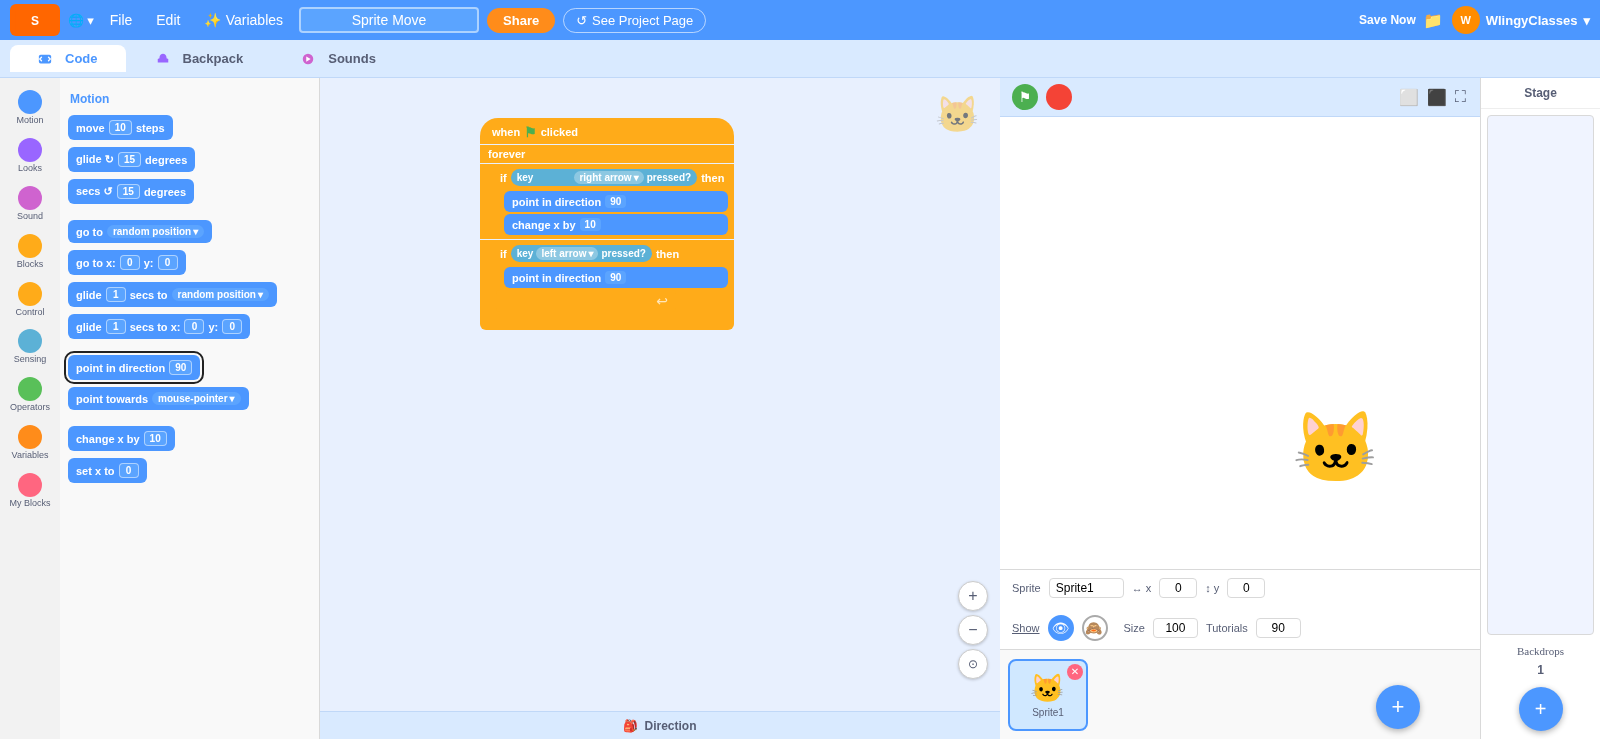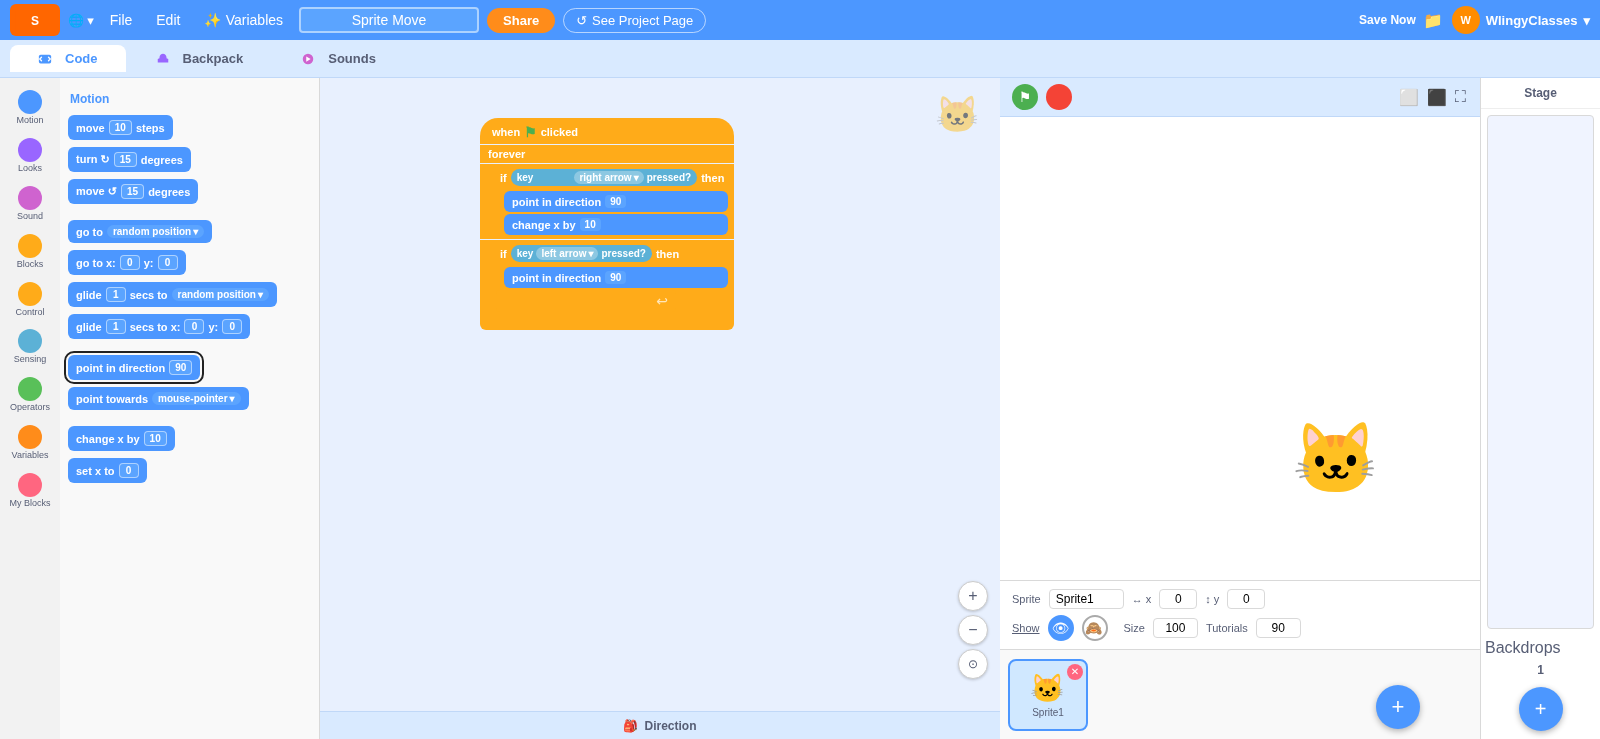--- a/index.html
+++ b/index.html
@@ -188,29 +188,29 @@
       <div class="block-row">
         <div class="block block-blue">
           <span>move</span>
           <span class="block-value">10</span>
           <span>steps</span>
         </div>
       </div>
 
       <div class="block-row">
         <div class="block block-blue">
-          <span>turn ↻</span>
+          <span>glide ↻</span>
           <span class="block-value">15</span>
           <span>degrees</span>
         </div>
       </div>
 
       <div class="block-row">
         <div class="block block-blue">
-          <span>move ↺</span>
+          <span>secs ↺</span>
           <span class="block-value">15</span>
           <span>degrees</span>
         </div>
       </div>
 
       <div style="height:8px"></div>
 
       <div class="block-row">
         <div class="block block-blue">
           <span>go to</span>
@@ -373,21 +373,21 @@
         <button class="stage-view-btn">⛶</button>
       </div>
     </div>
 
     <div style="flex:1; background:white; position:relative; overflow:hidden; min-height:260px;">
 
       <div style="position:absolute; right:100px; bottom:80px; font-size:70px; transform:scaleX(1);">🐱</div>
     </div>
 
     <div style="padding:8px 12px; border-top:1px solid #d9d9d9; background:white;">
-      <div style="display:flex; align-items:center; gap:8px; margin-bottom:6px; flex-wrap:wrap;">
+      <div style="display:flex; align-items:center; gap:8px; margin-bottom:17px; flex-wrap:wrap;">
         <span style="font-size:11px; color:#575e75;">Sprite</span>
         <input type="text" value="Sprite1" style="border: 1px solid rgb(217, 217, 217); border-radius: 4px; padding: 2px 6px; font-size: 12px; width: 75px;">
         <span style="font-size:11px; color:#575e75;">↔ x</span>
         <input type="text" value="0" style="border: 1px solid rgb(217, 217, 217); border-radius: 4px; padding: 2px 4px; font-size: 12px; width: 38px; text-align: center;">
         <span style="font-size:11px; color:#575e75;">↕ y</span>
         <input type="text" value="0" style="border: 1px solid rgb(217, 217, 217); border-radius: 4px; padding: 2px 4px; font-size: 12px; width: 38px; text-align: center;">
       </div>
       <div style="display:flex; align-items:center; gap:8px; flex-wrap:wrap;">
         <span style="font-size:11px; color:#575e75;text-decoration:underline;">Show</span>
         <div style="width:26px; height:26px; border-radius:50%; background:#4C97FF; display:flex; align-items:center; justify-content:center; cursor:pointer; color:white; font-size:14px; border:2px solid #4C97FF;">👁</div>
@@ -409,21 +409,21 @@
 
       <div style="width:44px; height:44px; background:#4C97FF; border-radius:50%; position:absolute; bottom:10px; right:60px; display:flex; align-items:center; justify-content:center; color:white; font-size:22px; cursor:pointer; box-shadow:0 2px 6px rgba(0,0,0,0.3);">
         <span>+</span>
       </div>
     </div>
   </div>
 
   <div class="stage-right-panel">
     <div class="stage-panel-title">Stage</div>
     <div style="flex:1; background:#f0f4ff; margin:6px; border:1px solid #d9d9d9; border-radius:4px;"></div>
-    <div style="font-size:16px; color:#575e75; text-align:left; padding:4px;">
+    <div style="font-size:11px; color:#575e75; text-align:center; padding:4px;font-family:Liberation Serif, serif;">
       <span>Backdrops</span>
     </div>
     <div style="font-size:12px; font-weight:bold; color:#575e75; text-align:center; padding:2px;">1</div>
     <div style="display:flex; justify-content:center; padding:8px;">
       <div style="width:44px; height:44px; background:#4C97FF; border-radius:50%; display:flex; align-items:center; justify-content:center; color:white; font-size:20px; cursor:pointer; box-shadow:0 2px 6px rgba(0,0,0,0.3);">
         <span>+</span>
       </div>
     </div>
   </div>
 

